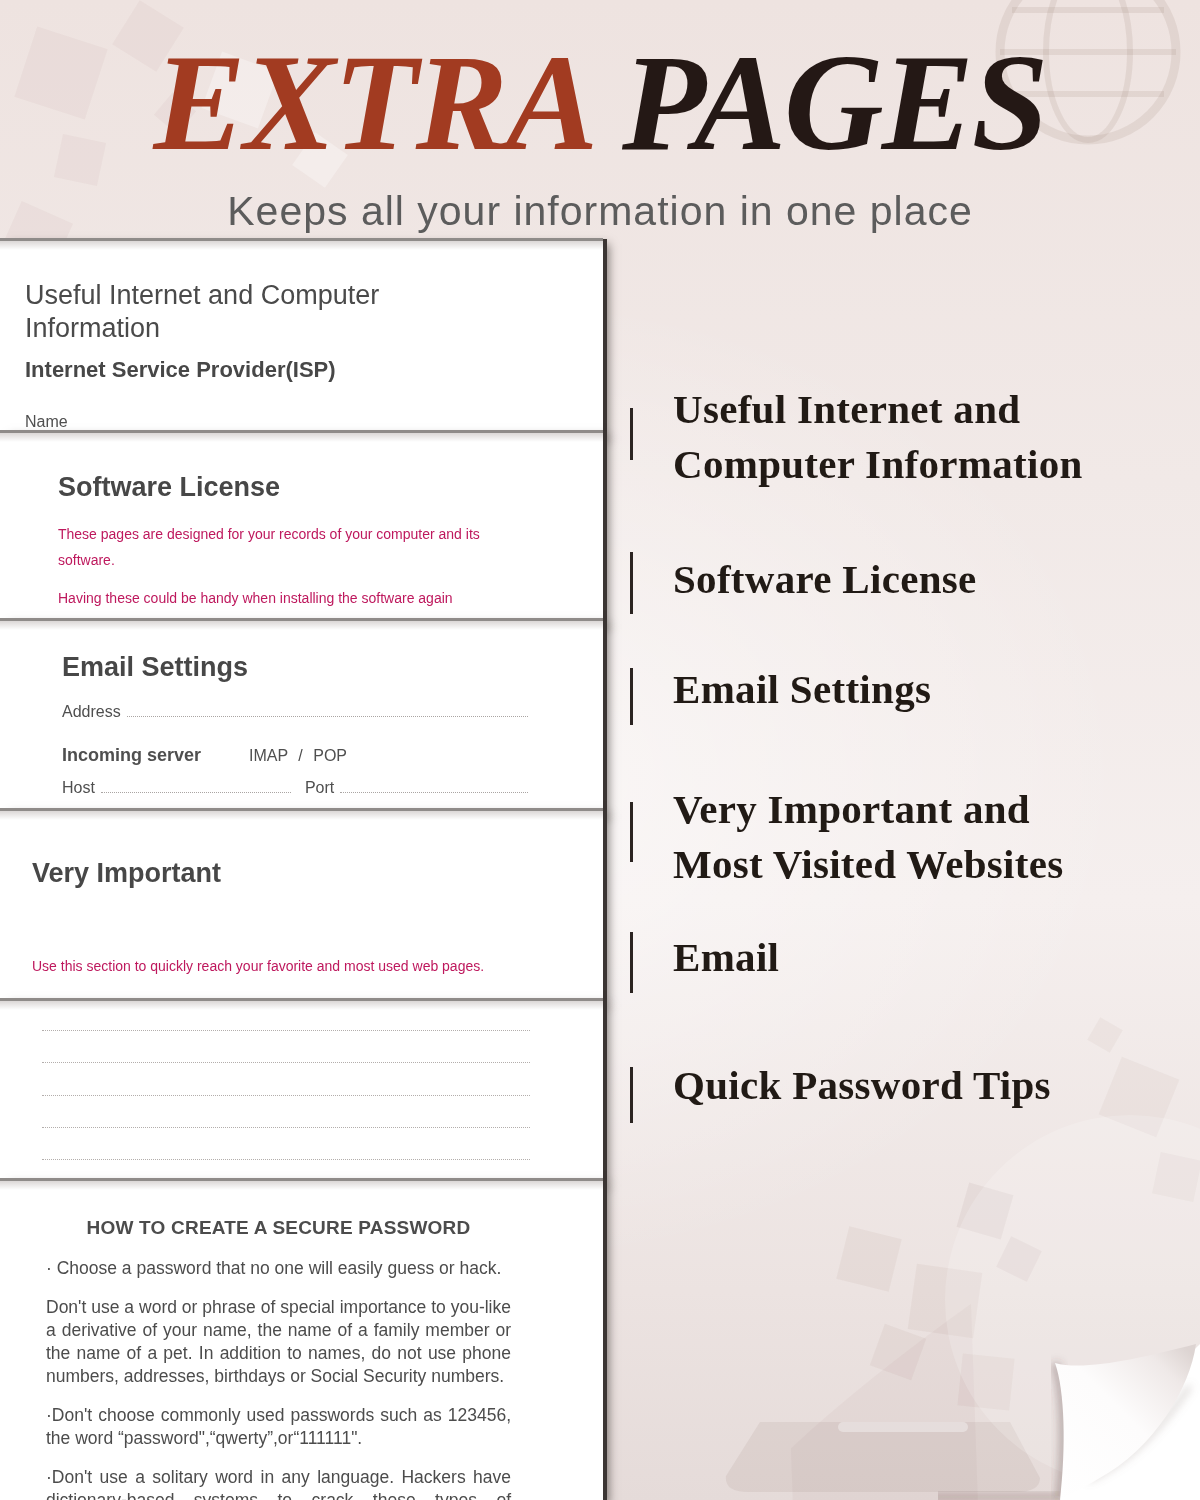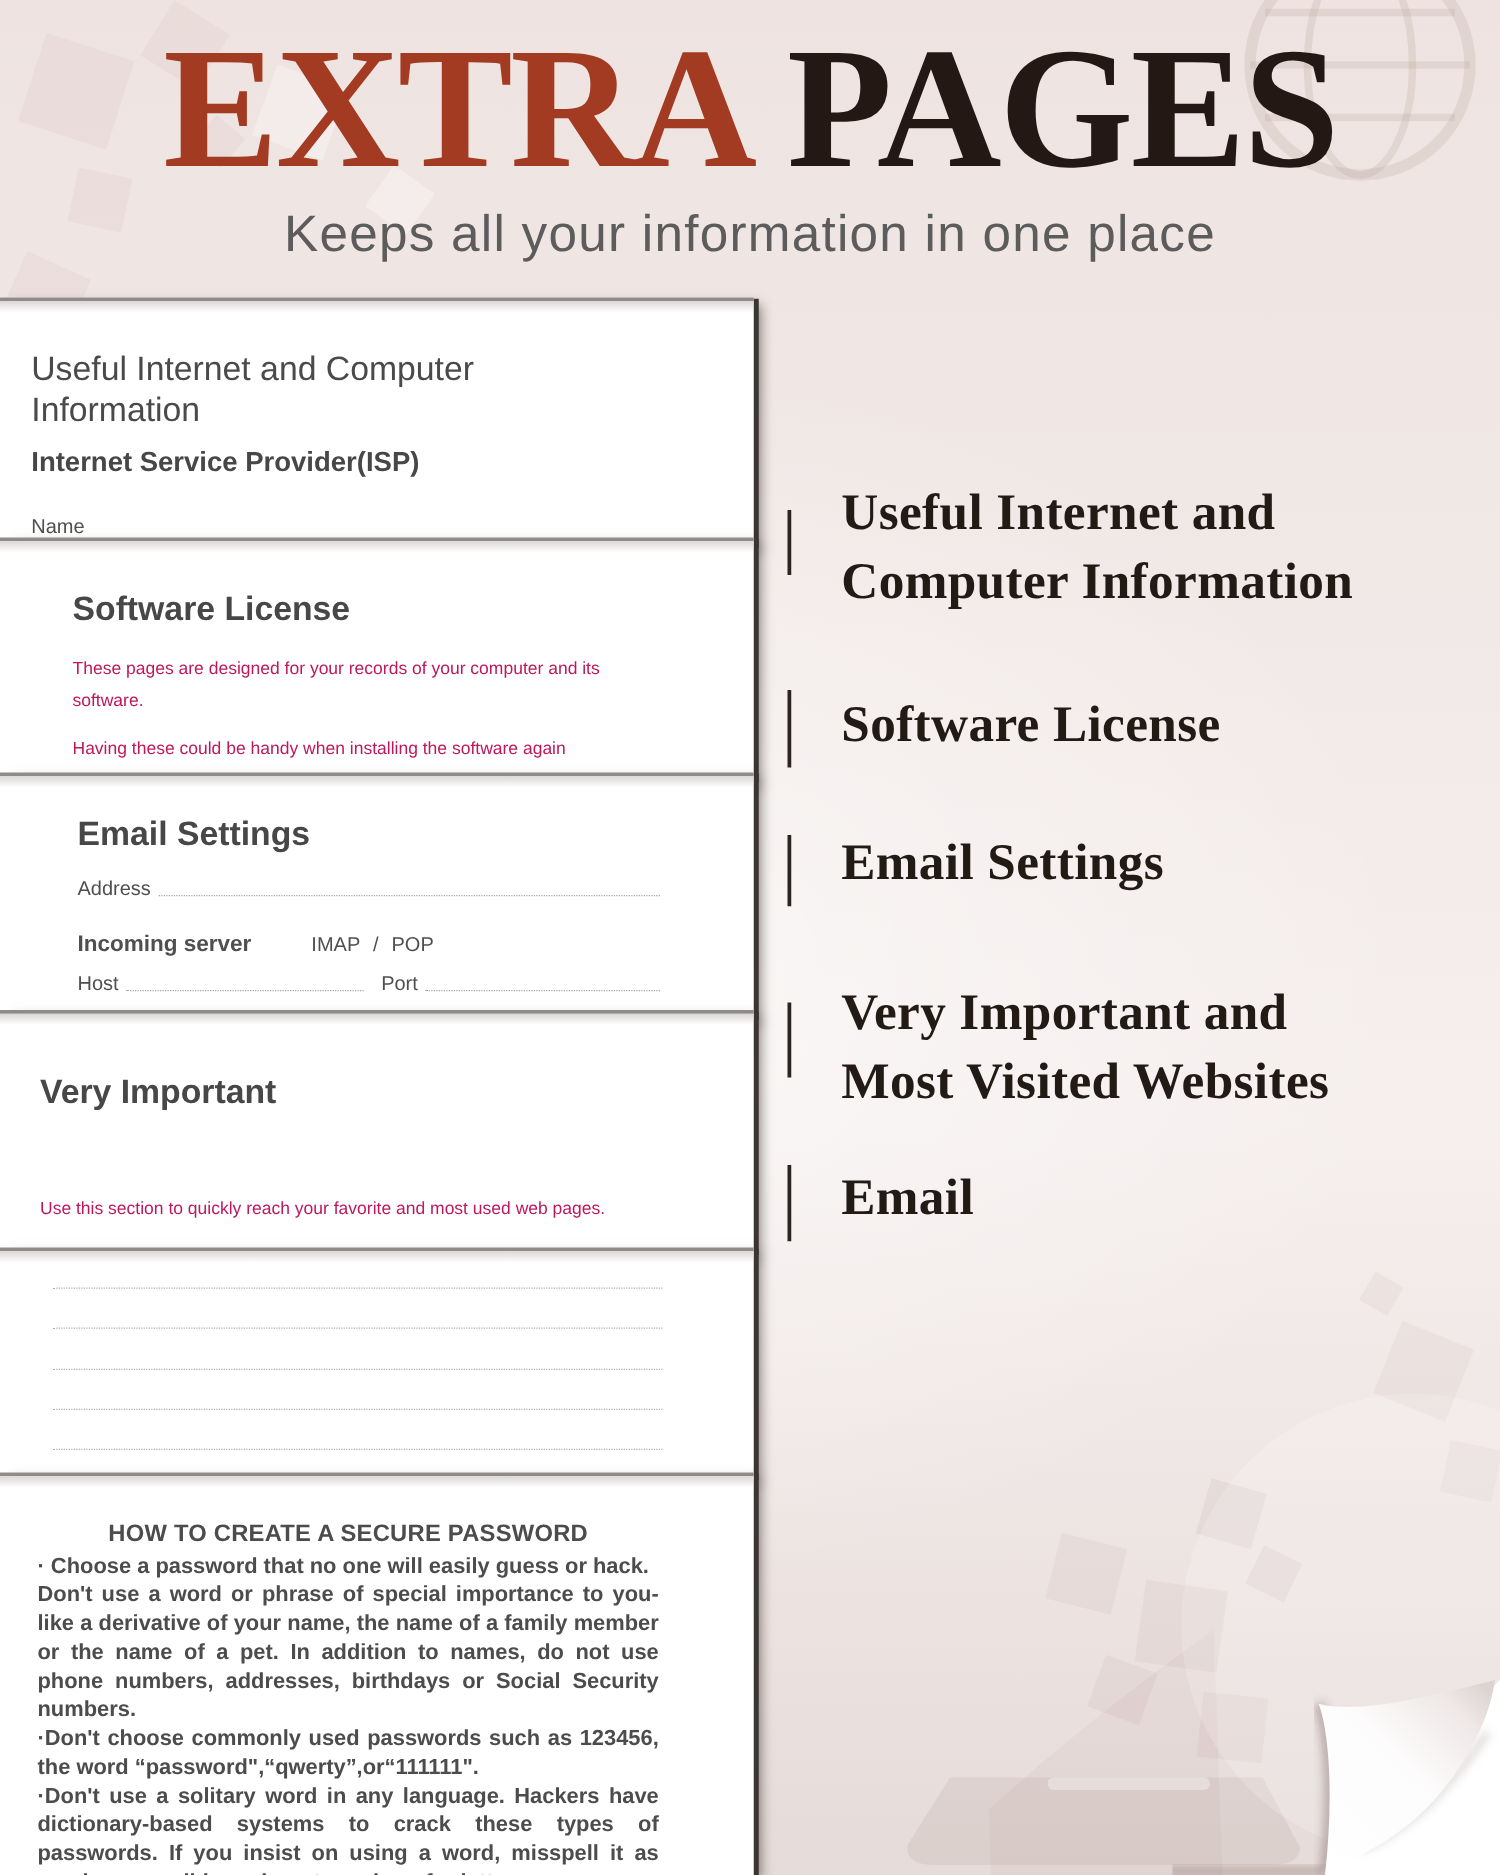--- a/index.html
+++ b/index.html
@@ -8,22 +8,22 @@
     font-family:"Liberation Sans","DejaVu Sans",sans-serif;
     background:
       radial-gradient(ellipse 900px 700px at 42% 52%, rgba(255,255,255,0.55), rgba(255,255,255,0) 70%),
       linear-gradient(180deg,#eee3e0 0%,#f1e9e7 32%,#f5efee 60%,#ece3e1 86%,#e5dbd9 100%);
   }
   
   .bgart{position:absolute;inset:0;z-index:0;}
   
   .hero{position:absolute;left:0;top:18px;width:1200px;text-align:center;z-index:1;}
   .hero h1{
-    margin:0;font-family:"Liberation Serif","DejaVu Serif",serif;font-weight:bold;
-    font-size:138px;line-height:1.0;letter-spacing:-2px;white-space:nowrap;
+    margin:16px;font-family:"Liberation Serif","DejaVu Serif",serif;font-weight:bold;
+    font-size:138px;line-height:1.0;letter-spacing:-2px;white-space:nowrap;font-style:italic;
   }
   .hero .t-accent{color:#a23b21;}
   .hero .t-rest{color:#241815;margin-left:26px;}
   .hero .subtitle{
     margin:8px 0 0 0;font-size:41px;color:#5c5c5c;letter-spacing:1px;font-weight:400;
   }
   
   .card{
     position:absolute;left:0;width:562px;background:#ffffff;
     border-top:3px solid #8f8b89;
@@ -42,21 +42,21 @@
   .h-reg{font-size:27px;line-height:33px;font-weight:400;color:#4a4a4a;}
   .h-bold{font-size:27px;line-height:33px;font-weight:bold;color:#474747;}
   .lbl-bold{font-size:22px;font-weight:bold;color:#474747;}
   .body-txt{font-size:14px;line-height:26px;color:#be185d;}
   .fld{font-size:16px;color:#4f4f4f;}
   .row{display:flex;align-items:flex-end;}
   .dotline{flex:1;border-bottom:1.6px dotted #aaa5a3;margin:0 0 4px 6px;}
   .dotline.fixed{flex:none;}
   .wline{position:absolute;border-bottom:1.6px dotted #b3aeac;left:42px;width:488px;}
   .pw-head{font-size:19px;font-weight:bold;color:#4c4c4c;text-align:center;letter-spacing:0.2px;}
-  .pw-body p{margin:0;font-size:17.5px;line-height:23px;color:#4c4c4c;text-align:justify;font-weight:bold;}
+  .pw-body p{margin:16px;font-size:17.5px;line-height:23px;color:#4c4c4c;text-align:justify;}
   .pw-body p.nojust{text-align:left;}
   
   .toc-item{
     position:absolute;display:flex;z-index:1;
     font-family:"Liberation Serif","DejaVu Serif",serif;font-weight:bold;
     color:#211a15;font-size:41px;line-height:55px;letter-spacing:0.3px;
   }
   .toc-bar{width:3px;background:#2b2421;margin-right:40px;flex:none;}
   .toc-text span{display:block;}
   .ti1{left:630px;top:382px;}  .ti1 .toc-bar{height:52px;margin-top:26px;}
@@ -207,20 +207,27 @@
         <span>Most Visited Websites</span>
       </div>
   </div>
   <div class="toc-item ti5">
     <div class="toc-bar"></div>
     <div class="toc-text">
         <span>Email</span>
         <span></span>
       </div>
   </div>
+  <div class="toc-item ti6">
+    <div class="toc-bar"></div>
+    <div class="toc-text">
+        <span>Quick Password Tips</span>
+        <span></span>
+      </div>
+  </div>
 
   <svg class="curl" width="262" height="232" viewBox="0 0 262 232">
     <defs>
       <linearGradient id="curlgrad" x1="0" y1="1" x2="0.9" y2="0">
         <stop offset="0" stop-color="#ffffff"></stop>
         <stop offset="0.55" stop-color="#fdfcfc"></stop>
         <stop offset="0.85" stop-color="#efe9e8"></stop>
         <stop offset="1" stop-color="#ddd4d2"></stop>
       </linearGradient>
       <filter id="soft" x="-40%" y="-40%" width="180%" height="180%">

